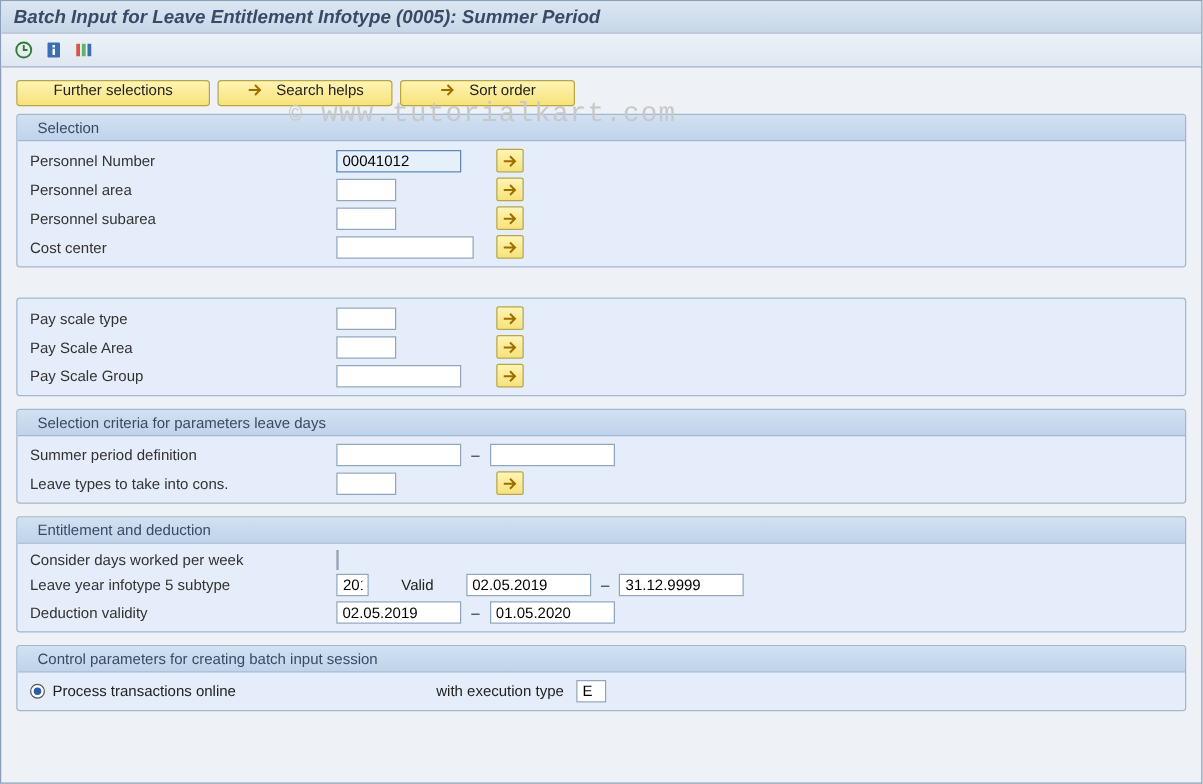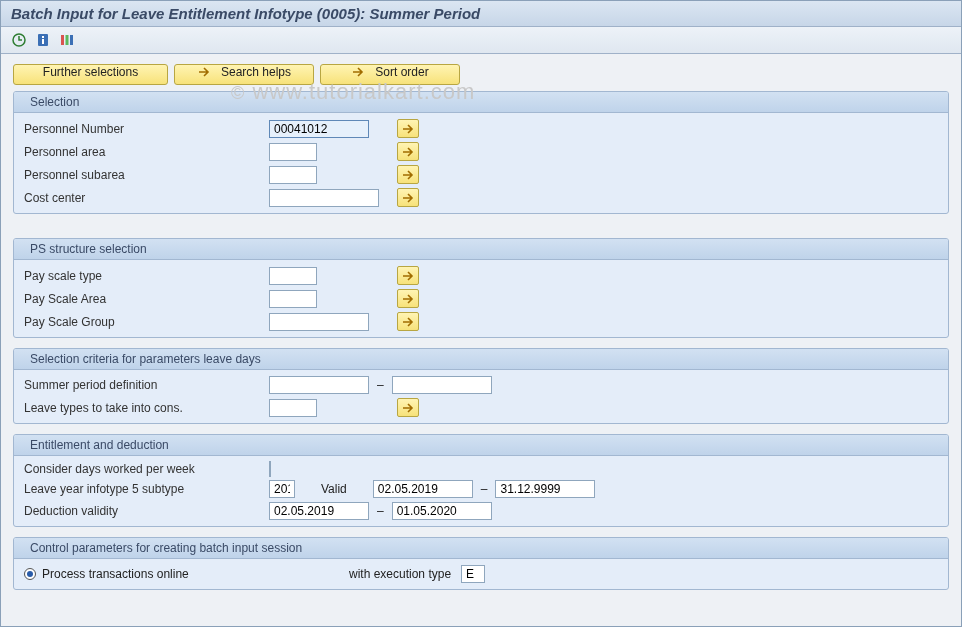--- a/index.html
+++ b/index.html
@@ -108,21 +108,21 @@
   .radio {
     width:12px;height:12px;border-radius:50%;border:1px solid #555;
     display:inline-flex;align-items:center;justify-content:center;margin-right:6px;
     background:#fff;
   }
   .radio .dot{width:6px;height:6px;border-radius:50%;background:#2a5ca8;}
   .watermark {
     position:absolute; left:230px; top:25px;
     color:#c8c8c8; font-size:22px; letter-spacing:1px;
     pointer-events:none;
-    font-family: Liberation Sans, sans-serif;
+    font-family: Liberation Mono, monospace;
     text-align: center;
   }
   .watermark .copy { font-size:18px; }
 </style>
 </head>
 <body>
 
 <div class="title-bar">Batch Input for Leave Entitlement Infotype (0005): Summer Period</div>
 
 <div class="toolbar">
@@ -227,21 +227,20 @@
                 <svg width="12" height="10" viewBox="0 0 12 10">
                   <path d="M1 5 H9 M6 1 L10 5 L6 9" stroke="#a16c00" stroke-width="1.6" fill="none"></path>
                 </svg>
               </span>
             </div>
       </div>
     </div>
   </div>
 
   <div class="group" style="margin-top:24px">
-    <div class="group-title">PS structure selection</div>
     <div class="group-body">
       <div class="row">
         <div class="label">Pay scale type</div>
         <div class="slot1">
               <input type="text" class="w-narrow" value="" style="">
             </div>
         <div class="slot2">
               <span class="arrow-btn">
                 <svg width="12" height="10" viewBox="0 0 12 10">
                   <path d="M1 5 H9 M6 1 L10 5 L6 9" stroke="#a16c00" stroke-width="1.6" fill="none"></path>

